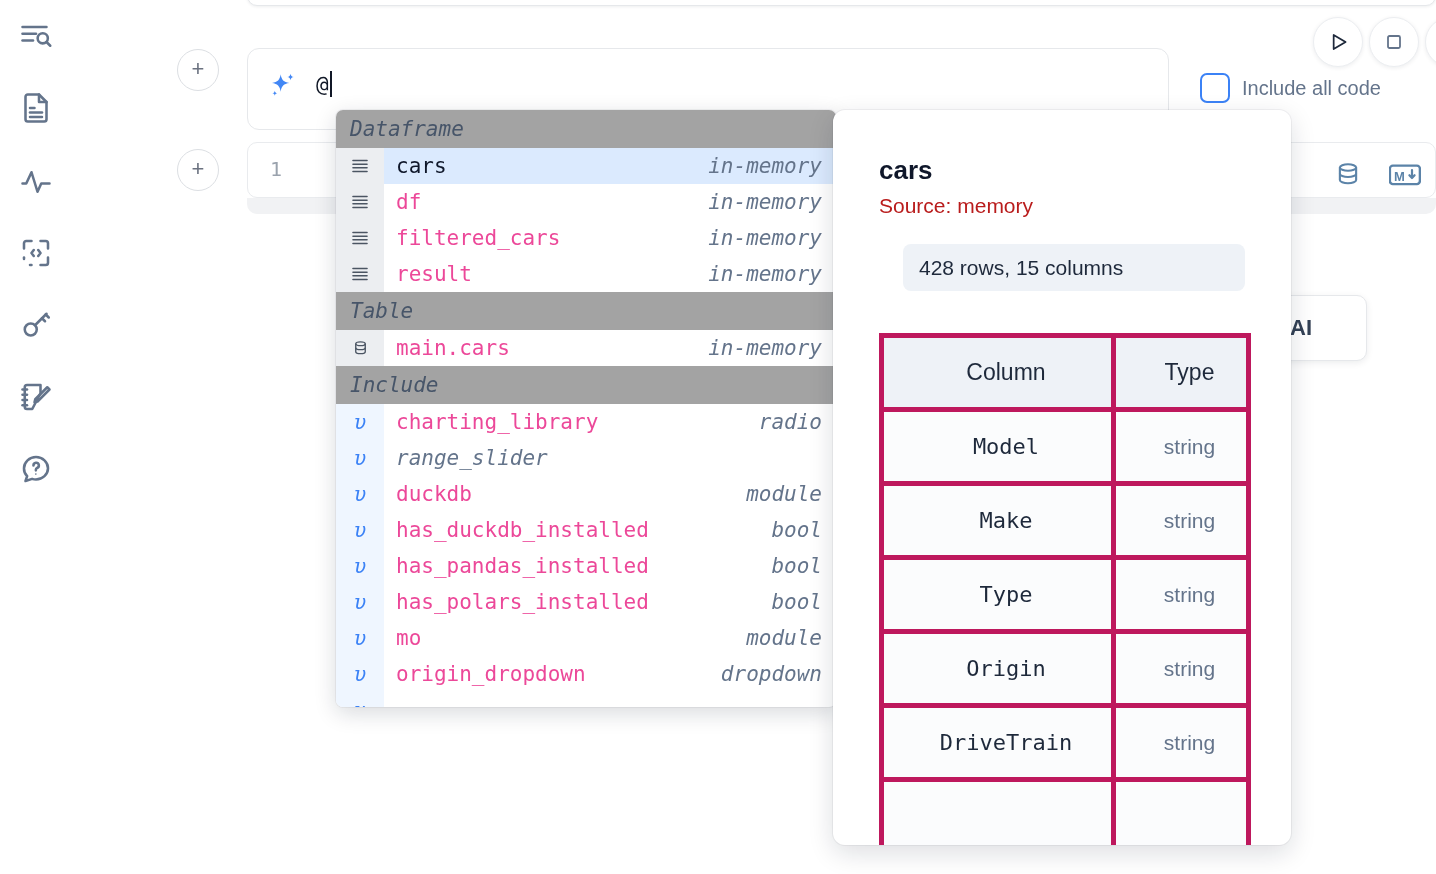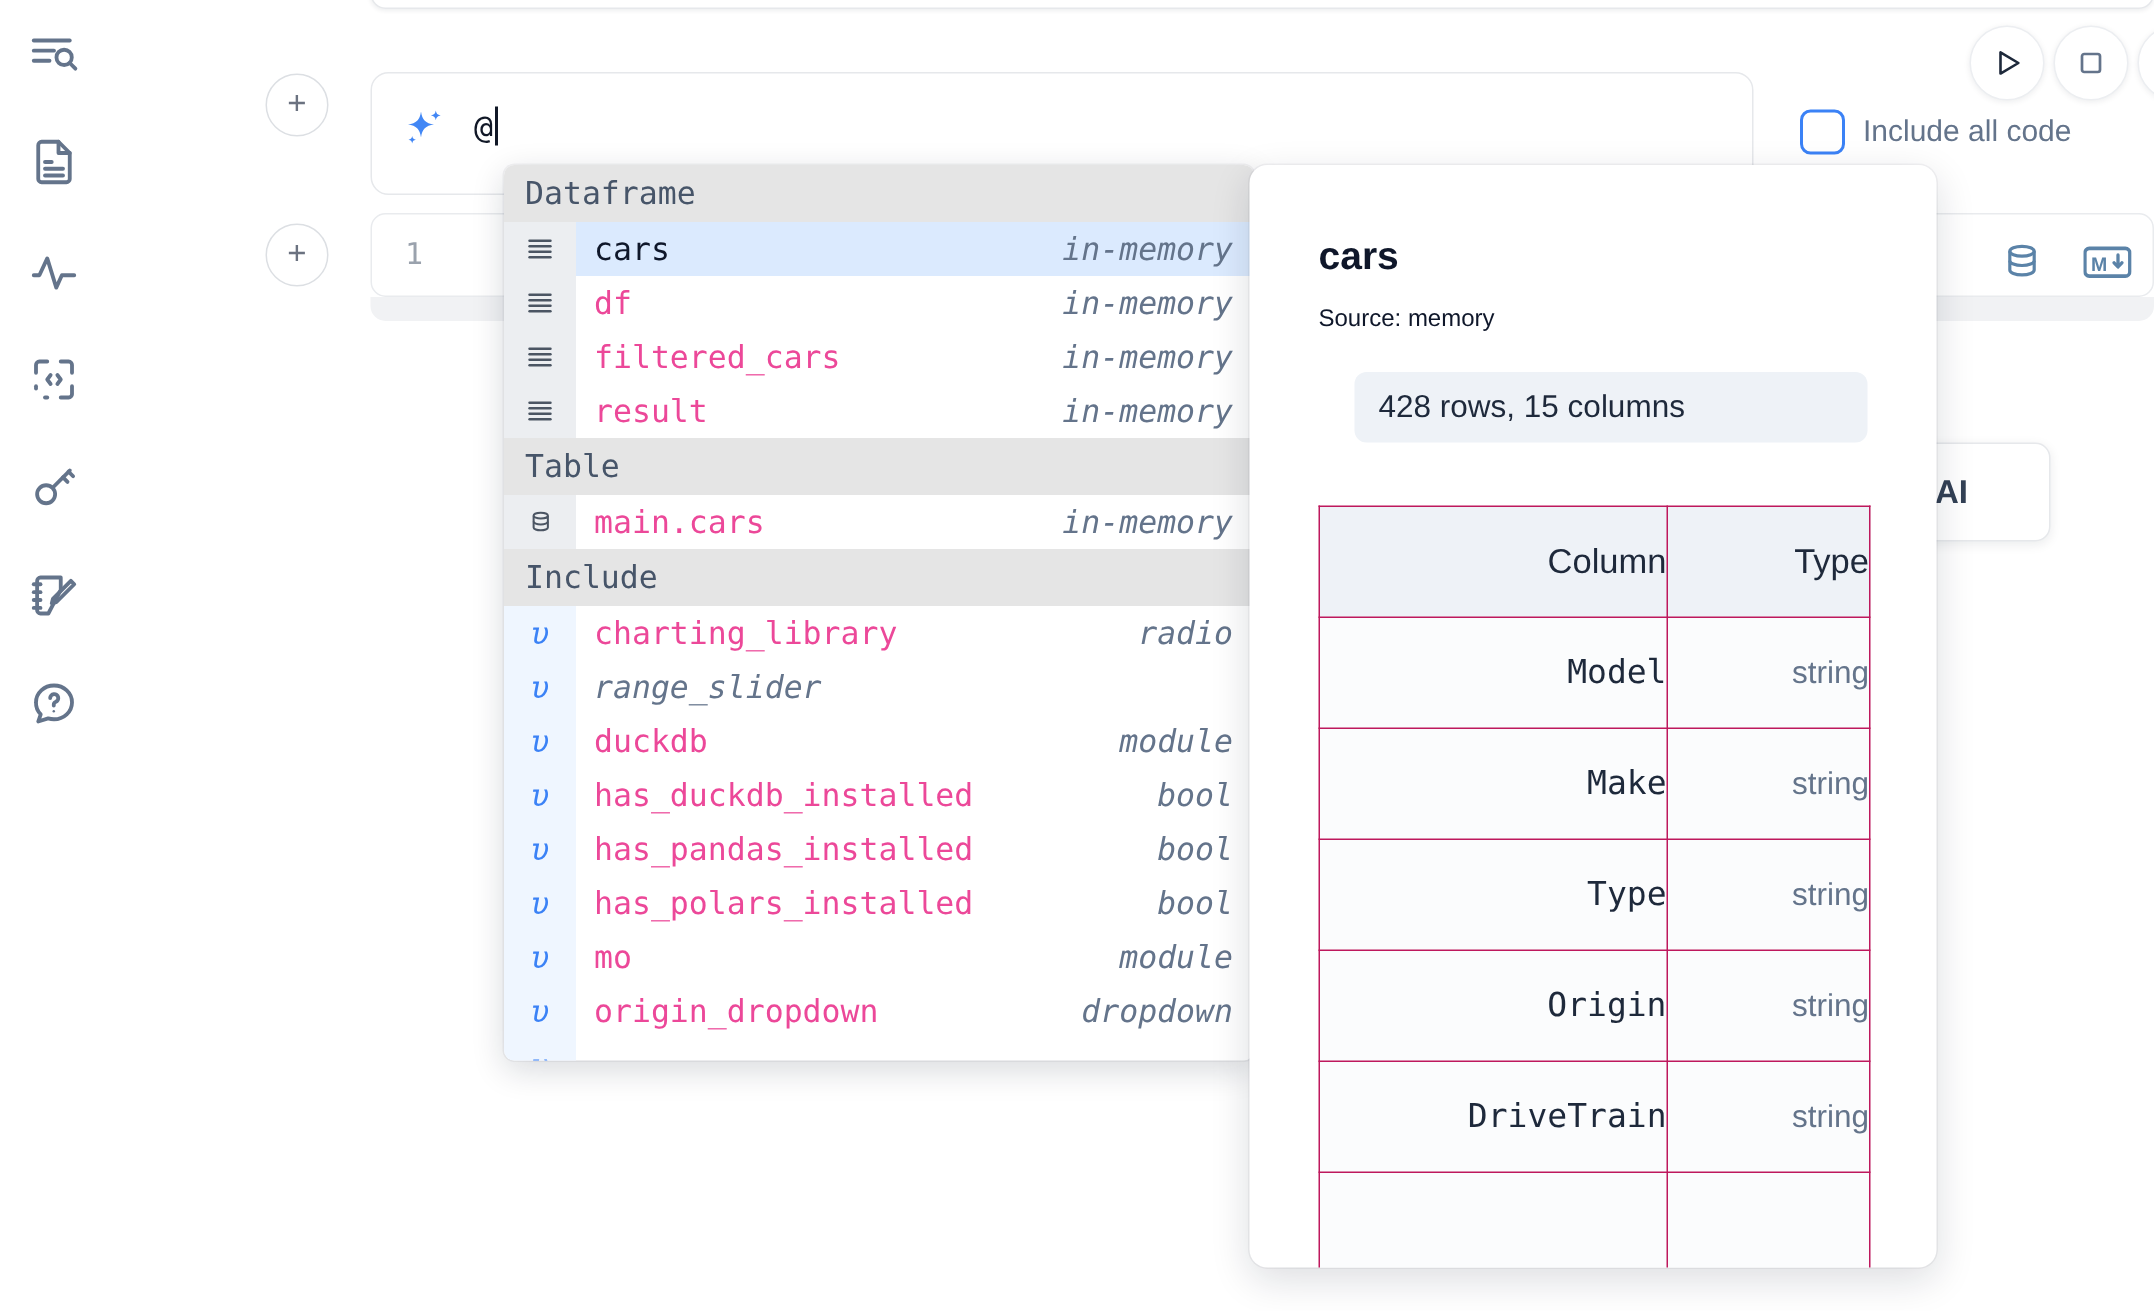--- a/index.html
+++ b/index.html
@@ -98,23 +98,23 @@
   }
 
   
   .ac {
     position: absolute; left: 336px; top: 110px; width: 500px; height: 597px;
     background: #fff; border-radius: 7px;
     box-shadow: 0 6px 22px rgba(15,23,42,.16), 0 0 0 1px rgba(15,23,42,.05);
     overflow: hidden;
   }
   .ac-group {
-    height: 38px; background: #e5e5e5; color: #475569;
+    height: 38px; background: #a3a3a3; color: #475569;
     font-family: "DejaVu Sans Mono","Liberation Mono",monospace;
-    font-size: 21px; display: flex; align-items: center; padding-left: 14px;
+    font-size: 21px; display: flex; align-items: center; padding-left: 14px; font-style: italic;
   }
   .ac-row {
     height: 36px; display: flex; align-items: center; cursor: pointer;
     font-family: "DejaVu Sans Mono","Liberation Mono",monospace; font-size: 21px;
   }
   .ac-ico {
     width: 48px; height: 36px; flex: none;
     display: flex; align-items: center; justify-content: center;
   }
   .ac-ico.df { background: #eceef1; color: #4b5563; }
@@ -131,32 +131,32 @@
 
   
   .info {
     position: absolute; left: 833px; top: 110px; width: 458px; height: 735px;
     background: #fff; border-radius: 12px;
     box-shadow: 0 8px 26px rgba(15,23,42,.14), 0 0 0 1px rgba(15,23,42,.05);
     overflow: hidden;
   }
   .info-inner { padding: 45px 46px 0 46px; }
   .info-title { font-size: 26px; font-weight: 700; color: #0f172a; }
-  .info-source { font-size: 16px; color: #0f172a; margin-top: 18px; }
+  .info-source { font-size: 21px; color: #b91c1c; margin-top: 8px; }
   .info-shape {
     margin-top: 26px; background: #eef2f7; border-radius: 8px;
     height: 47px; display: flex; align-items: center; padding-left: 16px;
     font-size: 21px; color: #1e293b; margin-left: 24px;
   }
   .info-table {
     margin-top: 42px; width: 367px;
     border-collapse: collapse; table-layout: fixed;
   }
   .info-table th, .info-table td {
-    border: 1px solid #be185d; height: 74px; text-align: right;
+    border: 5px solid #be185d; height: 74px; text-align: center;
     padding-left: 17px; vertical-align: middle;
   }
   .info-table th {
     background: #eef2f7; font-weight: 400; font-size: 23px; color: #1e293b;
   }
   .info-table td.col-name {
     font-family: "DejaVu Sans Mono","Liberation Mono",monospace;
     font-size: 22px; color: #1e293b; background: #fbfcfd;
   }
   .info-table td.col-type { font-size: 21px; color: #64748b; background: #fbfcfd; }

